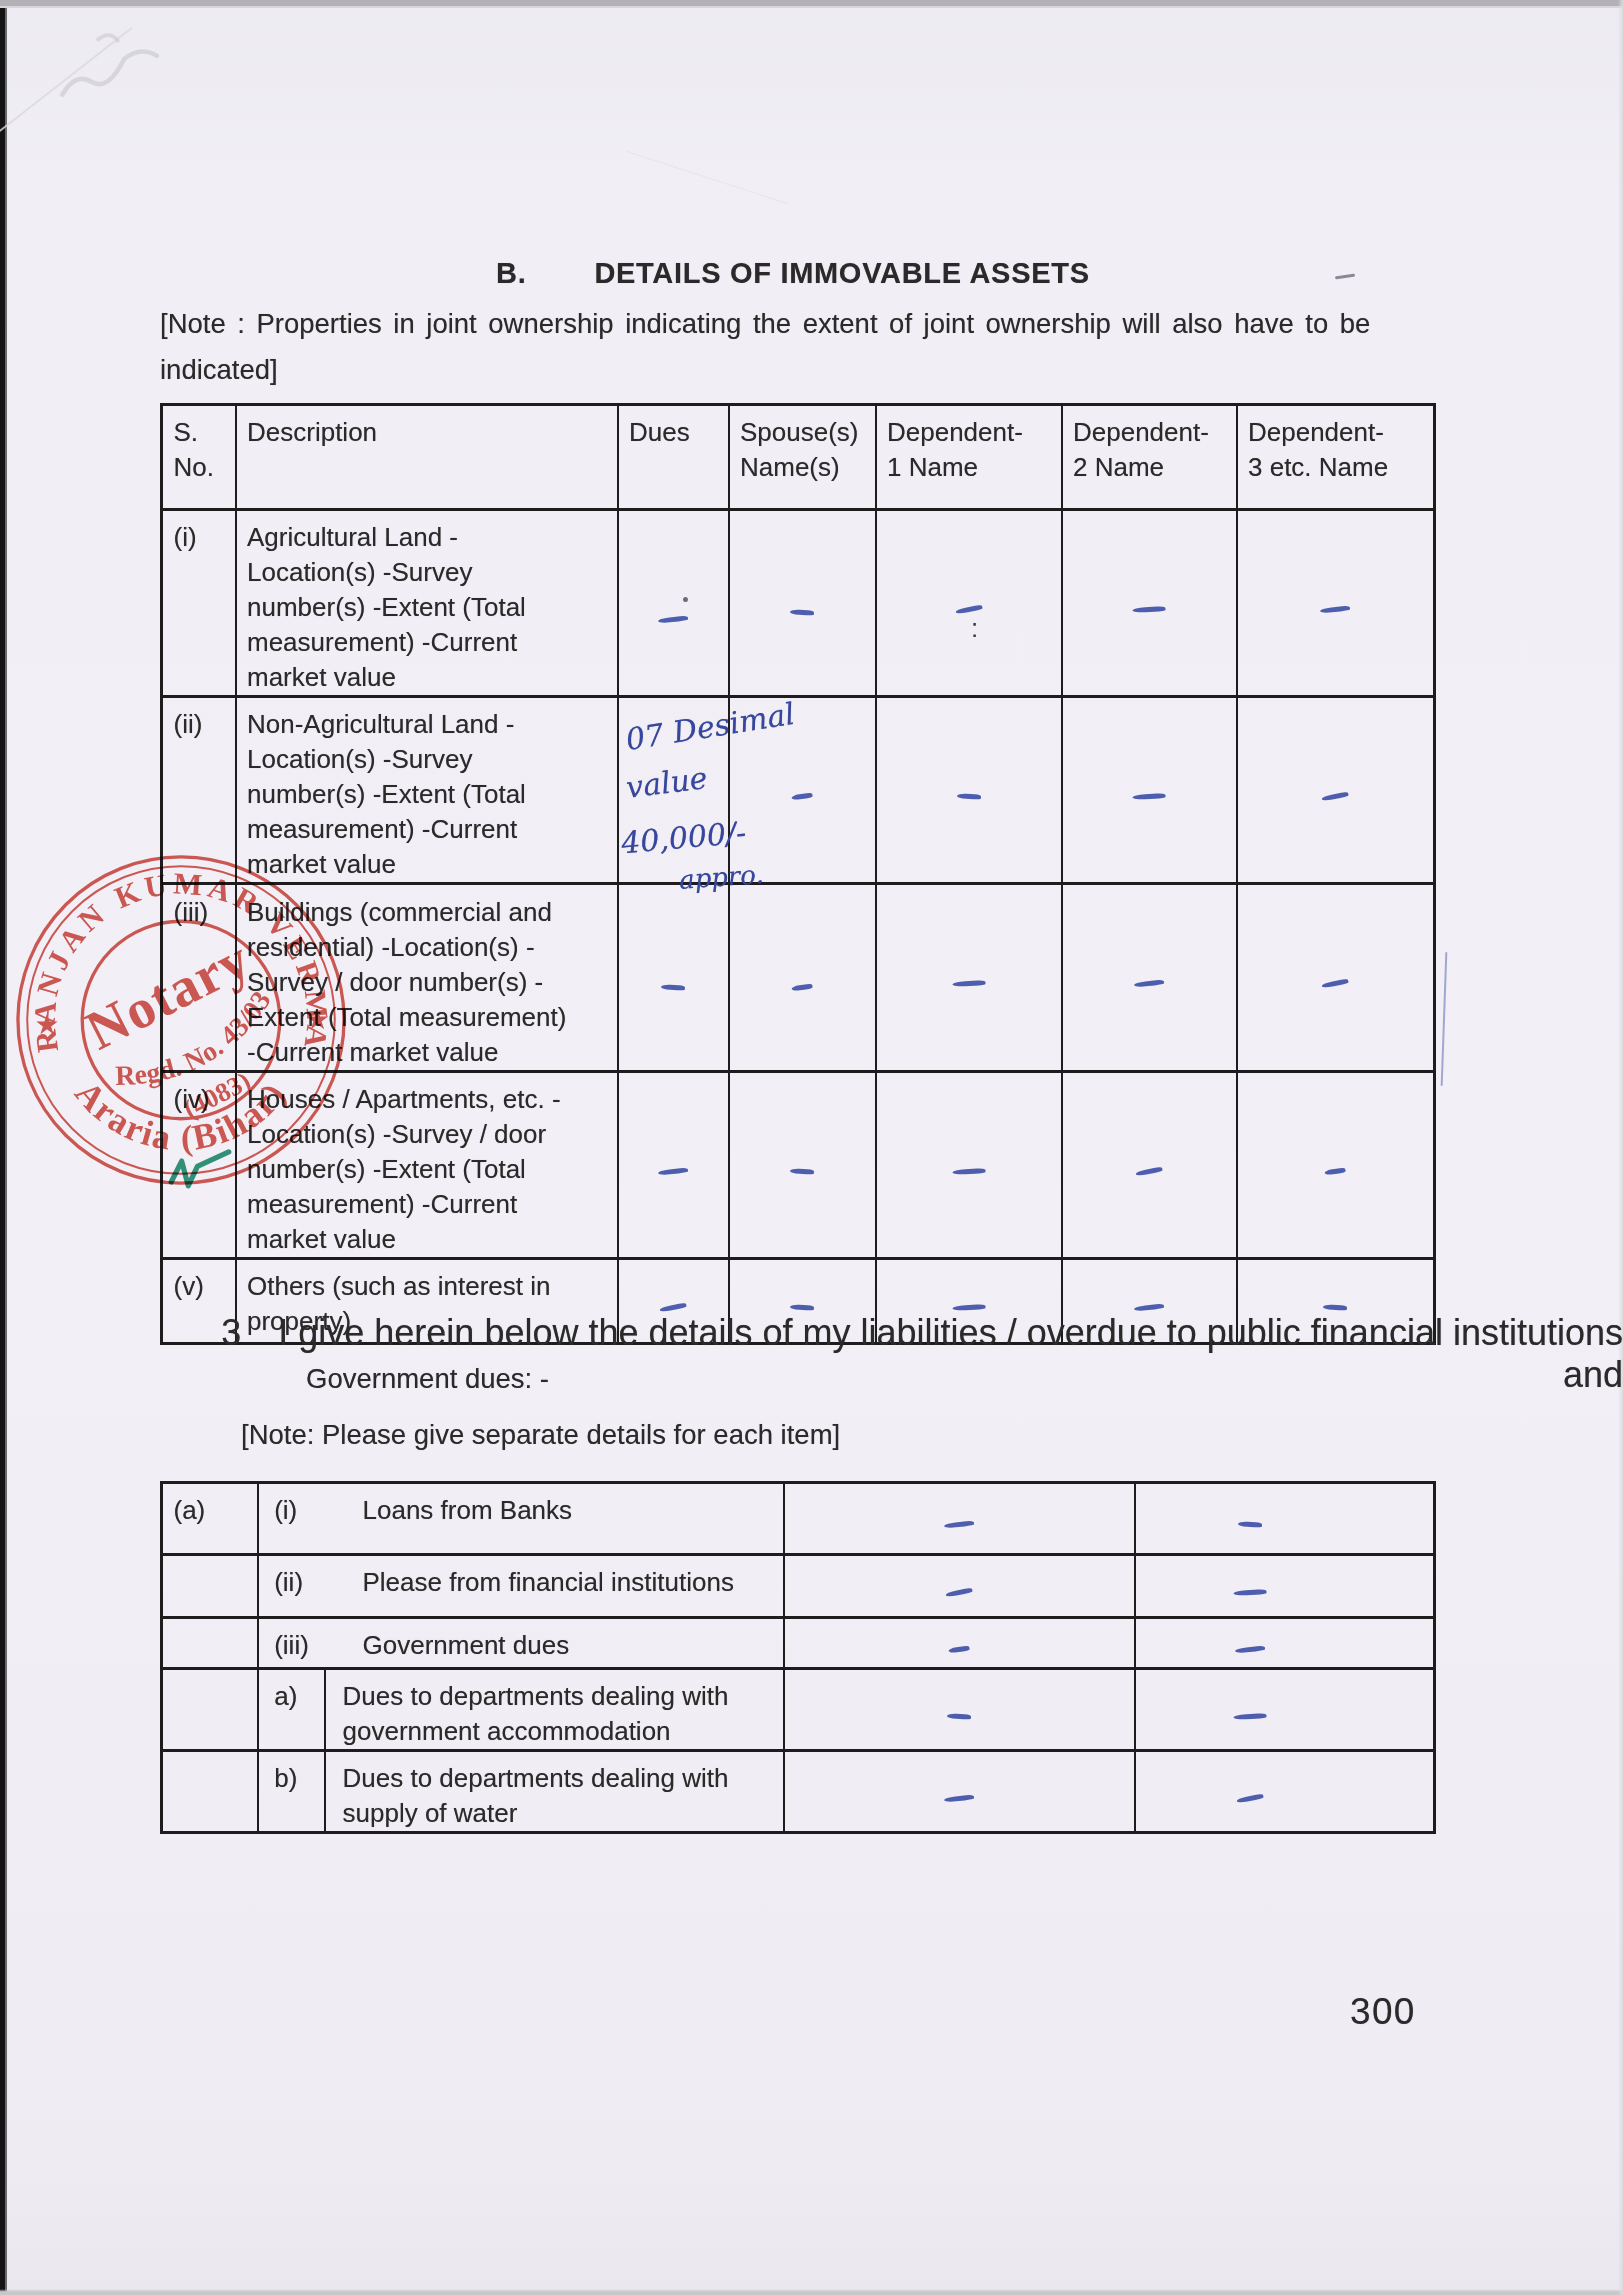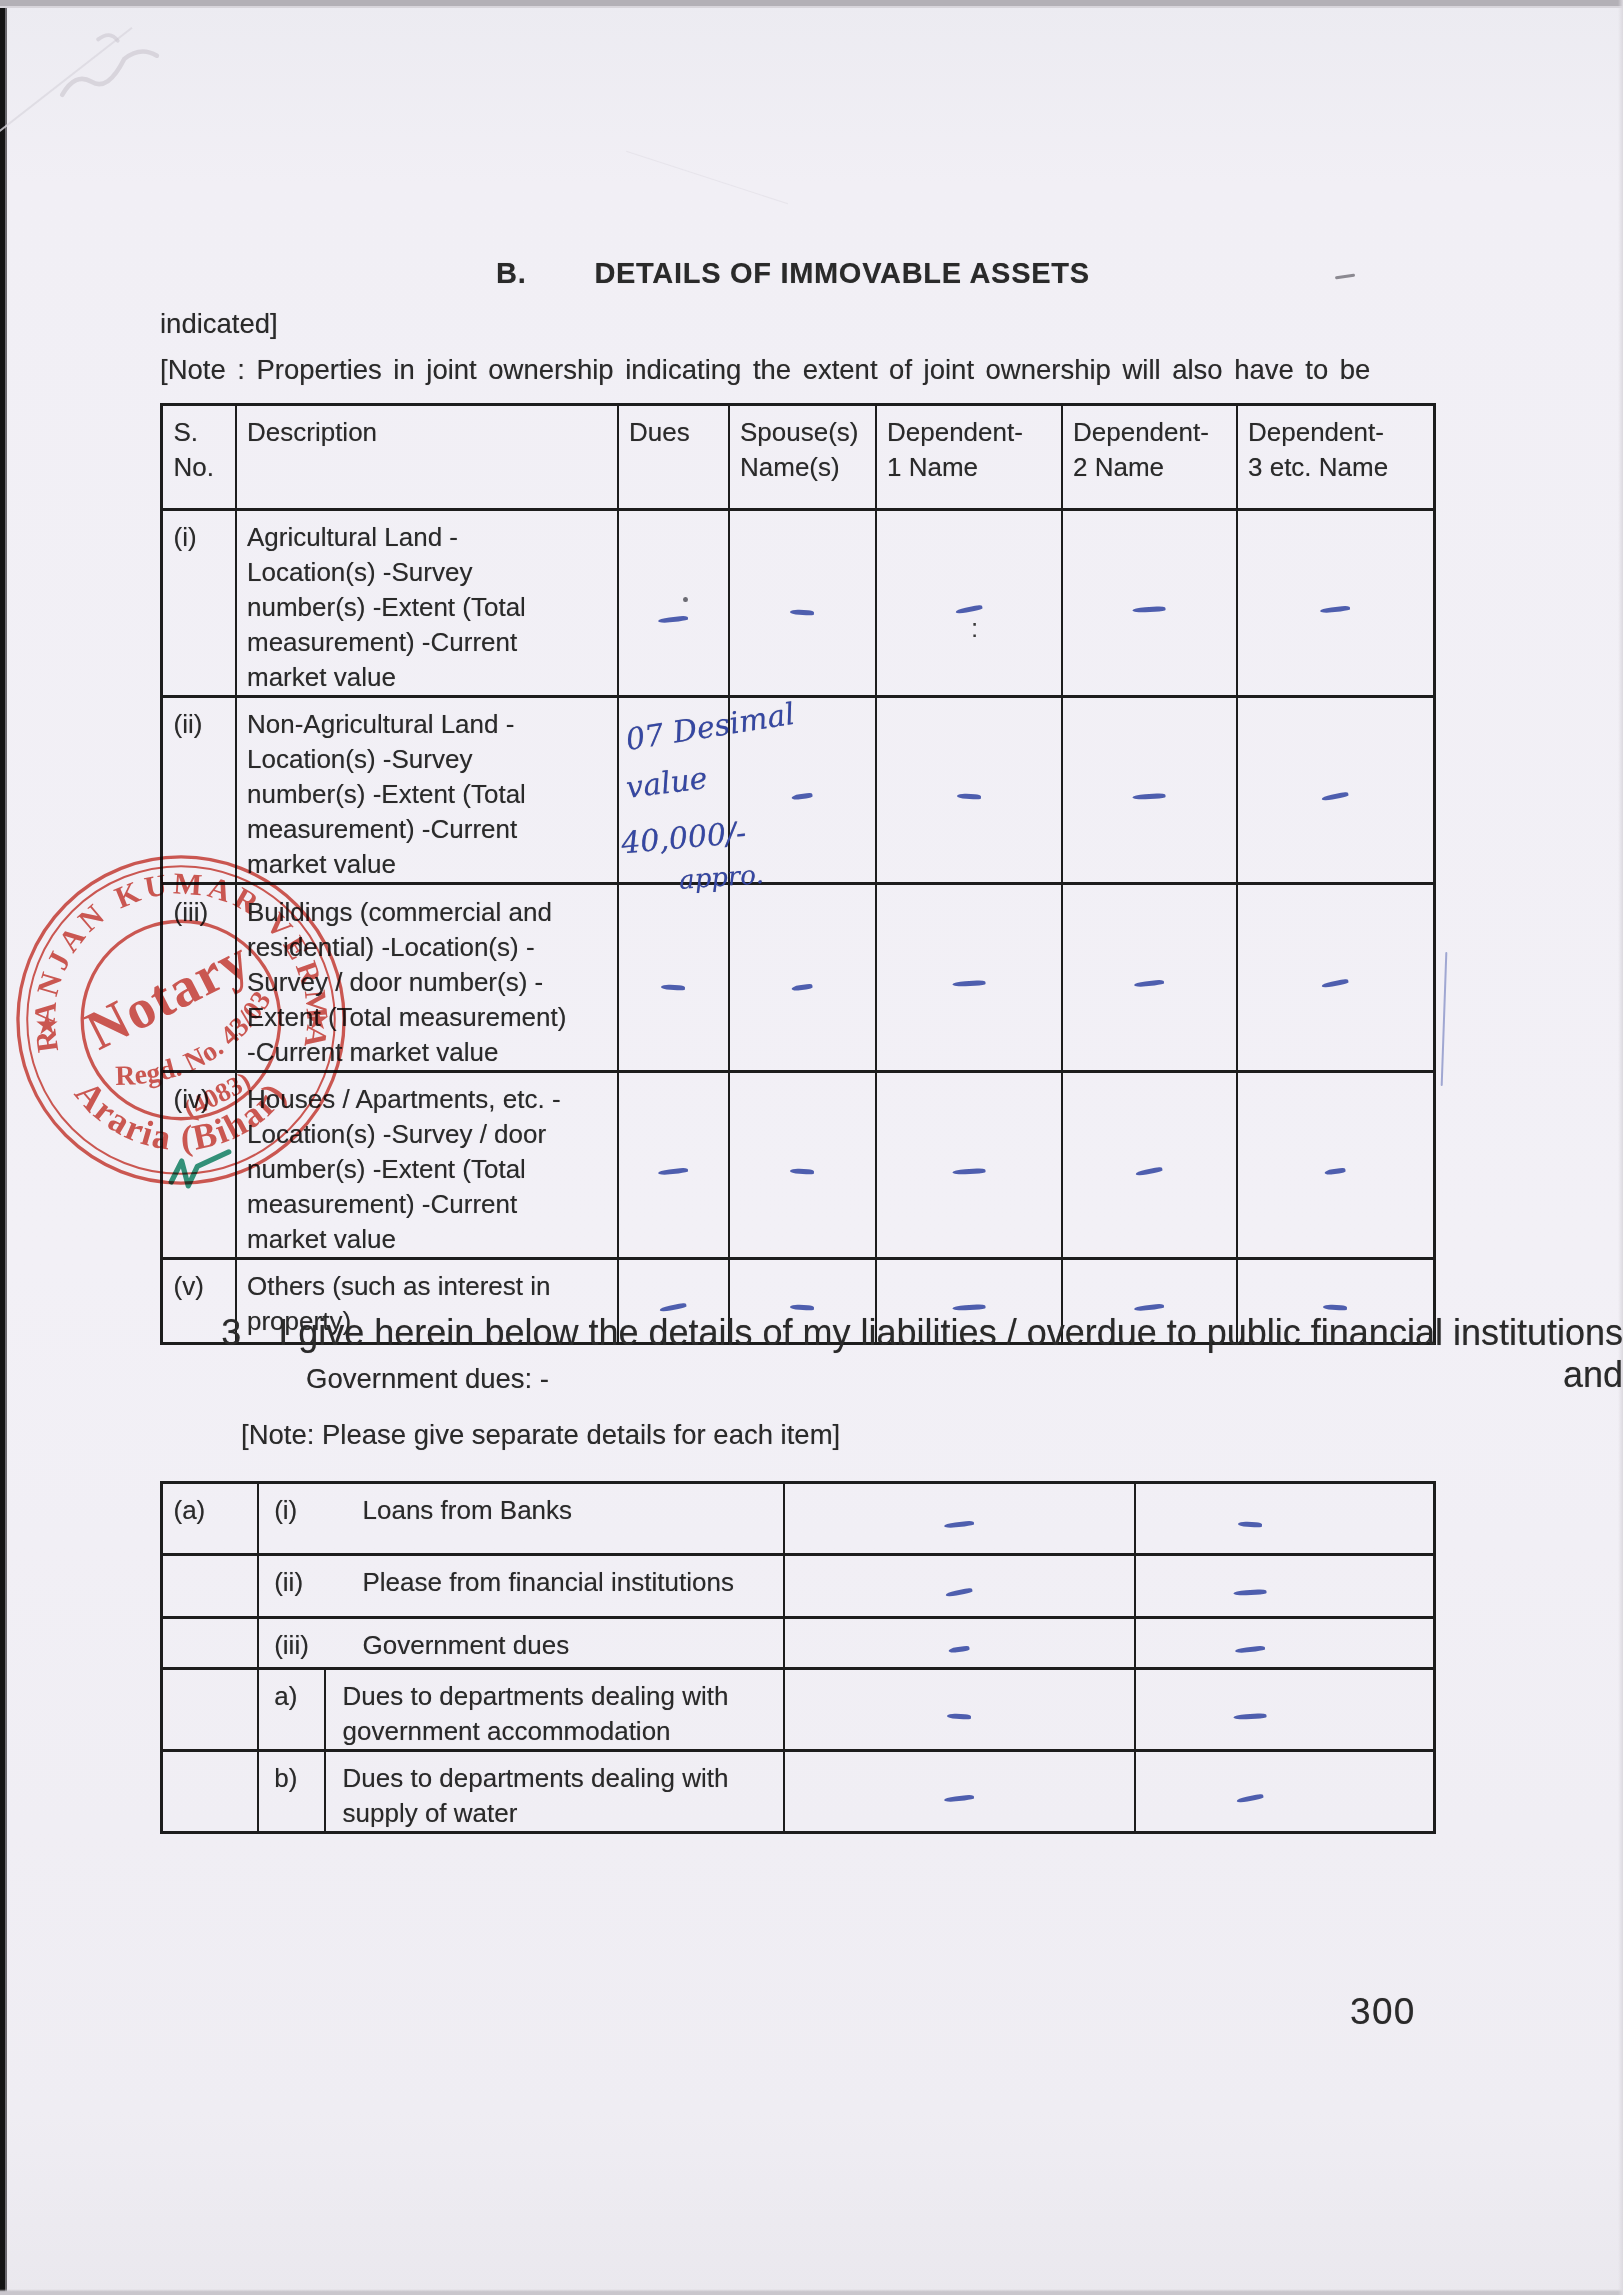--- a/index.html
+++ b/index.html
@@ -96,22 +96,22 @@
   </svg>
   <div class="mark-dash-tr"></div>
   <div class="mark-colon">:</div>
   <div class="mark-dot"></div>
   <div class="mark-blue-hair"></div>
 
   <div class="title printed">
     <span>B.</span><span class="gap"></span><span>DETAILS OF IMMOVABLE ASSETS</span>
   </div>
   <div class="note1 printed">
+    <div>[Note : Properties in joint ownership indicating the extent of joint ownership will also have to be</div>
     <div>indicated]</div>
-    <div>[Note : Properties in joint ownership indicating the extent of joint ownership will also have to be</div>
   </div>
 
   <table class="t1 printed">
     <colgroup>
       <col style="width:74px">
         <col style="width:382px">
         <col style="width:111px">
       <col style="width:147px">
         <col style="width:186px">
         <col style="width:175px">

